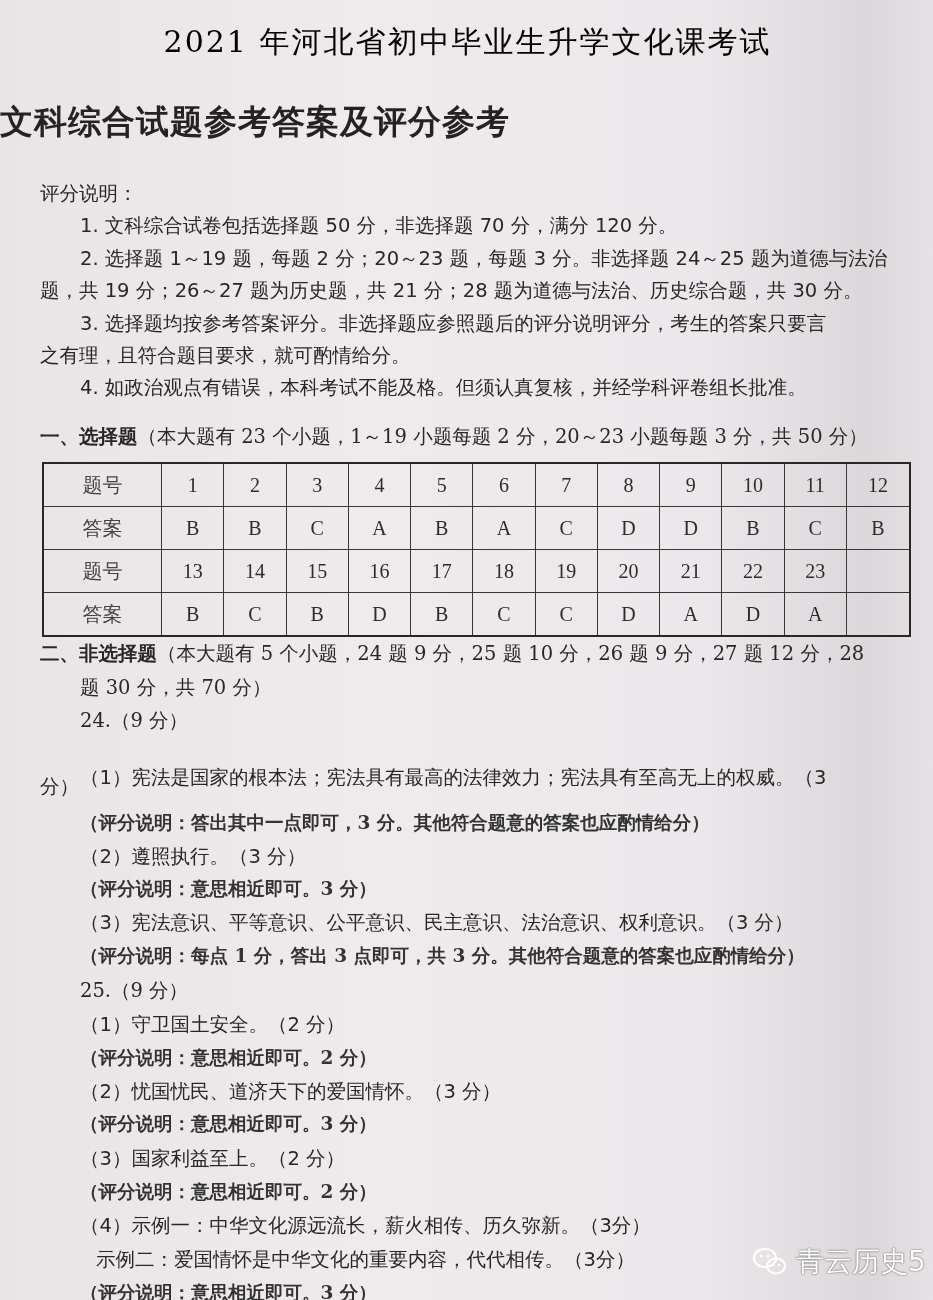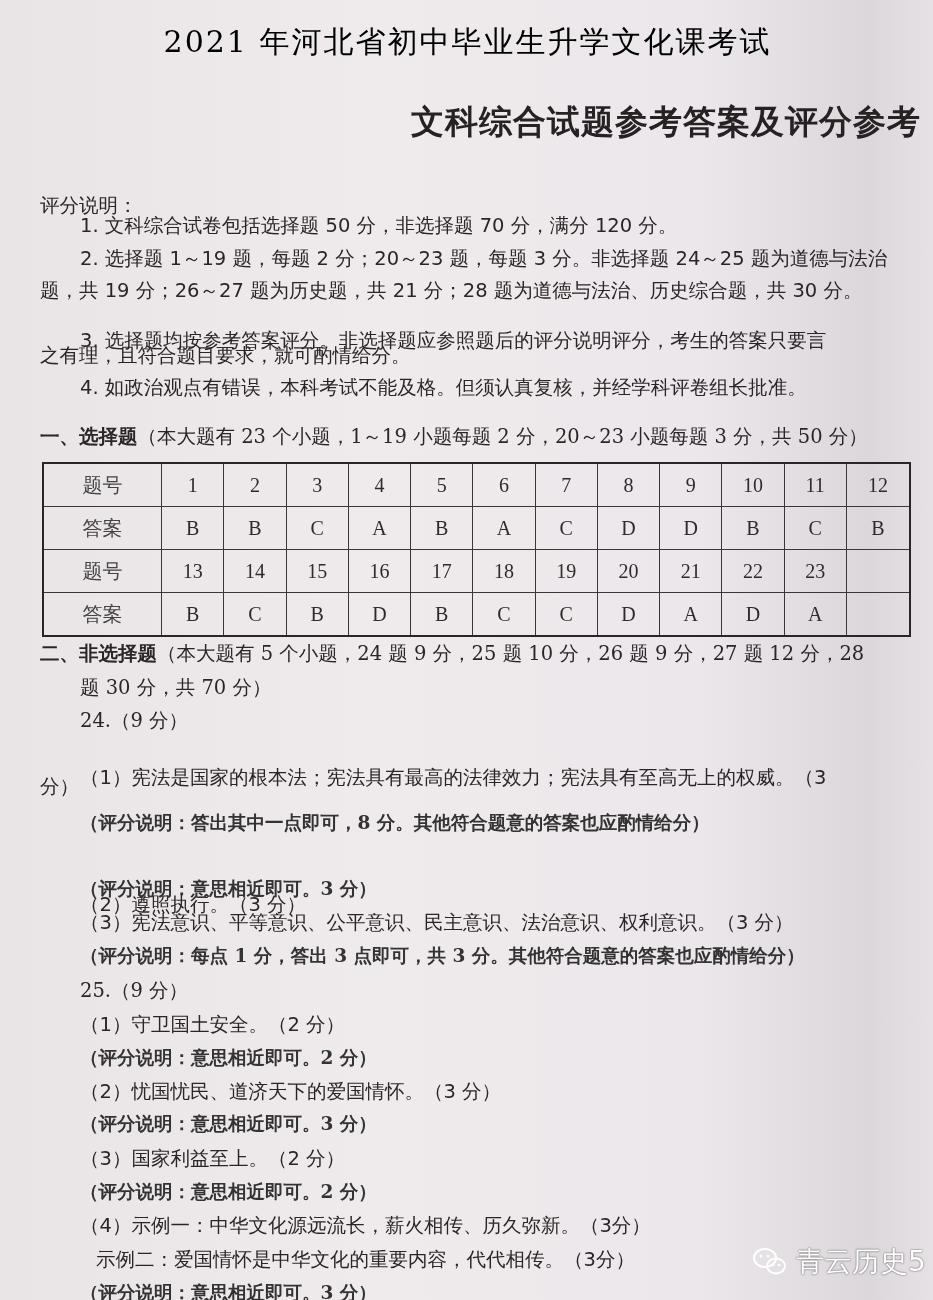--- a/index.html
+++ b/index.html
@@ -7,21 +7,21 @@
     width: 933px; height: 1300px; overflow: hidden; position: relative;
     background: linear-gradient(90deg, #e9e4e6 0%, #efeaec 40%, #ece7ea 75%, #dcd7da 93%, #e6e1e4 100%);
     font-family: "DejaVu Serif", "Liberation Serif", serif;
     color: #2a2628;
   }
   .title1 {
     position: absolute; top: 22px; left: 1px; width: 933px; text-align: center;
     font-size: 30px; letter-spacing: 2px; color: #000000;
   }
   .title2 {
-    position: absolute; top: 100px; left: 0; width: 921px; text-align: right;
+    position: absolute; top: 100px; left: 0; width: 921px; text-align: left;
     font-family: "DejaVu Sans", "Liberation Sans", sans-serif;
     font-size: 33px; font-weight: bold; letter-spacing: 1px; color: #262224;
   }
   .line {
     position: absolute; left: 0; white-space: nowrap;
     font-family: "DejaVu Sans", "Liberation Sans", sans-serif;
     font-size: 19.5px; color: #2a2628;
   }
   .bold { font-weight: bold; }
   .note { font-family: "DejaVu Serif", "Liberation Serif", serif; font-weight: bold; font-size: 18.5px; color: #333; }
@@ -41,25 +41,25 @@
     color: #ffffff; text-shadow: 0 0 2px #777, 0 0 1px #555;
   }
   .watermark svg { margin-right: 8px; }
 </style>
 </head>
 <body>
 
 <div class="title1">2021 年河北省初中毕业生升学文化课考试</div>
 <div class="title2">文科综合试题参考答案及评分参考</div>
 
-<div class="line" style="top:192px; left:40px;">评分说明：</div>
+<div class="line" style="top:180px; left:40px;">评分说明：</div>
 <div class="line" style="top:212px; left:80px;">1. 文科综合试卷包括选择题 50 分，非选择题 70 分，满分 120 分。</div>
 <div class="line" style="top:245px; left:80px;">2. 选择题 1～19 题，每题 2 分；20～23 题，每题 3 分。非选择题 24～25 题为道德与法治</div>
 <div class="line" style="top:277px; left:40px;">题，共 19 分；26～27 题为历史题，共 21 分；28 题为道德与法治、历史综合题，共 30 分。</div>
-<div class="line" style="top:327px; left:80px;">3. 选择题均按参考答案评分。非选择题应参照题后的评分说明评分，考生的答案只要言</div>
+<div class="line" style="top:310px; left:80px;">3. 选择题均按参考答案评分。非选择题应参照题后的评分说明评分，考生的答案只要言</div>
 <div class="line" style="top:342px; left:40px;">之有理，且符合题目要求，就可酌情给分。</div>
 <div class="line" style="top:374px; left:80px;">4. 如政治观点有错误，本科考试不能及格。但须认真复核，并经学科评卷组长批准。</div>
 
 <div class="line" style="top:423px; left:40px;">
   <span class="bold">一、选择题</span><span class="serifline">（本大题有 23 个小题，1～19 小题每题 2 分，20～23 小题每题 3 分，共 50 分）</span>
 </div>
 
 <table class="answers">
   <tbody>
       <tr>
@@ -126,22 +126,22 @@
   </table>
 
 <div class="line" style="top:640px; left:40px;">
   <span class="bold">二、非选择题</span><span class="serifline">（本大题有 5 个小题，24 题 9 分，25 题 10 分，26 题 9 分，27 题 12 分，28</span>
 </div>
 <div class="line serifline" style="top:674px; left:80px;">题 30 分，共 70 分）</div>
 
 <div class="line serifline" style="top:707px; left:80px;">24.（9 分）</div>
 <div class="line" style="top:764px; left:80px;">（1）宪法是国家的根本法；宪法具有最高的法律效力；宪法具有至高无上的权威。（3</div>
 <div class="line" style="top:773px; left:40px;">分）</div>
-<div class="line note" style="top:810px; left:80px;">（评分说明：答出其中一点即可，8 分。其他符合题意的答案也应酌情给分）</div>
-<div class="line" style="top:843px; left:80px;margin-top:48px;">（2）遵照执行。（3 分）</div>
+<div class="line note" style="top:810px; left:80px;">（评分说明：答出其中一点即可，3 分。其他符合题意的答案也应酌情给分）</div>
+<div class="line" style="top:843px; left:80px;">（2）遵照执行。（3 分）</div>
 <div class="line note" style="top:876px; left:80px;">（评分说明：意思相近即可。3 分）</div>
 <div class="line" style="top:909px; left:80px;">（3）宪法意识、平等意识、公平意识、民主意识、法治意识、权利意识。（3 分）</div>
 <div class="line note" style="top:943px; left:80px;">（评分说明：每点 1 分，答出 3 点即可，共 3 分。其他符合题意的答案也应酌情给分）</div>
 
 <div class="line serifline" style="top:977px; left:80px;">25.（9 分）</div>
 <div class="line" style="top:1011px; left:80px;">（1）守卫国土安全。（2 分）</div>
 <div class="line note" style="top:1045px; left:80px;">（评分说明：意思相近即可。2 分）</div>
 <div class="line" style="top:1078px; left:80px;">（2）忧国忧民、道济天下的爱国情怀。（3 分）</div>
 <div class="line note" style="top:1111px; left:80px;">（评分说明：意思相近即可。3 分）</div>
 <div class="line" style="top:1145px; left:80px;">（3）国家利益至上。（2 分）</div>

